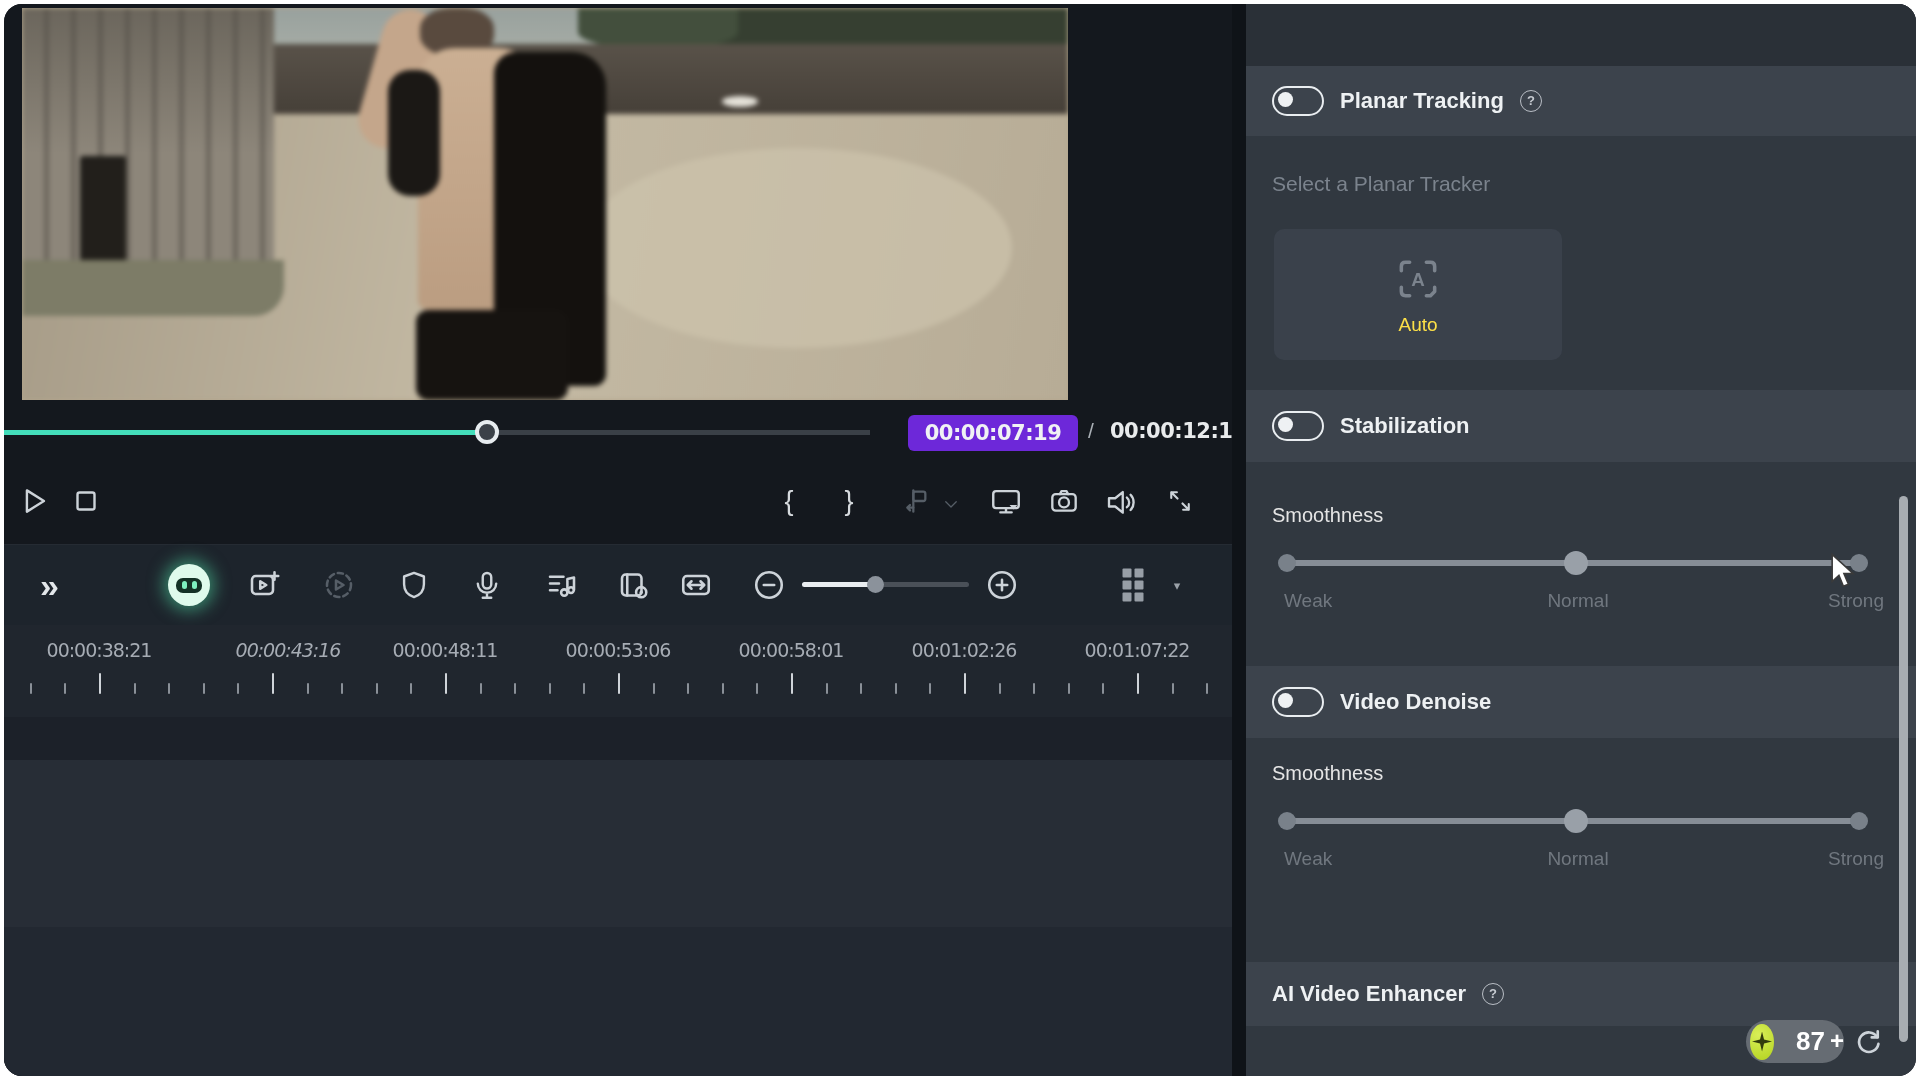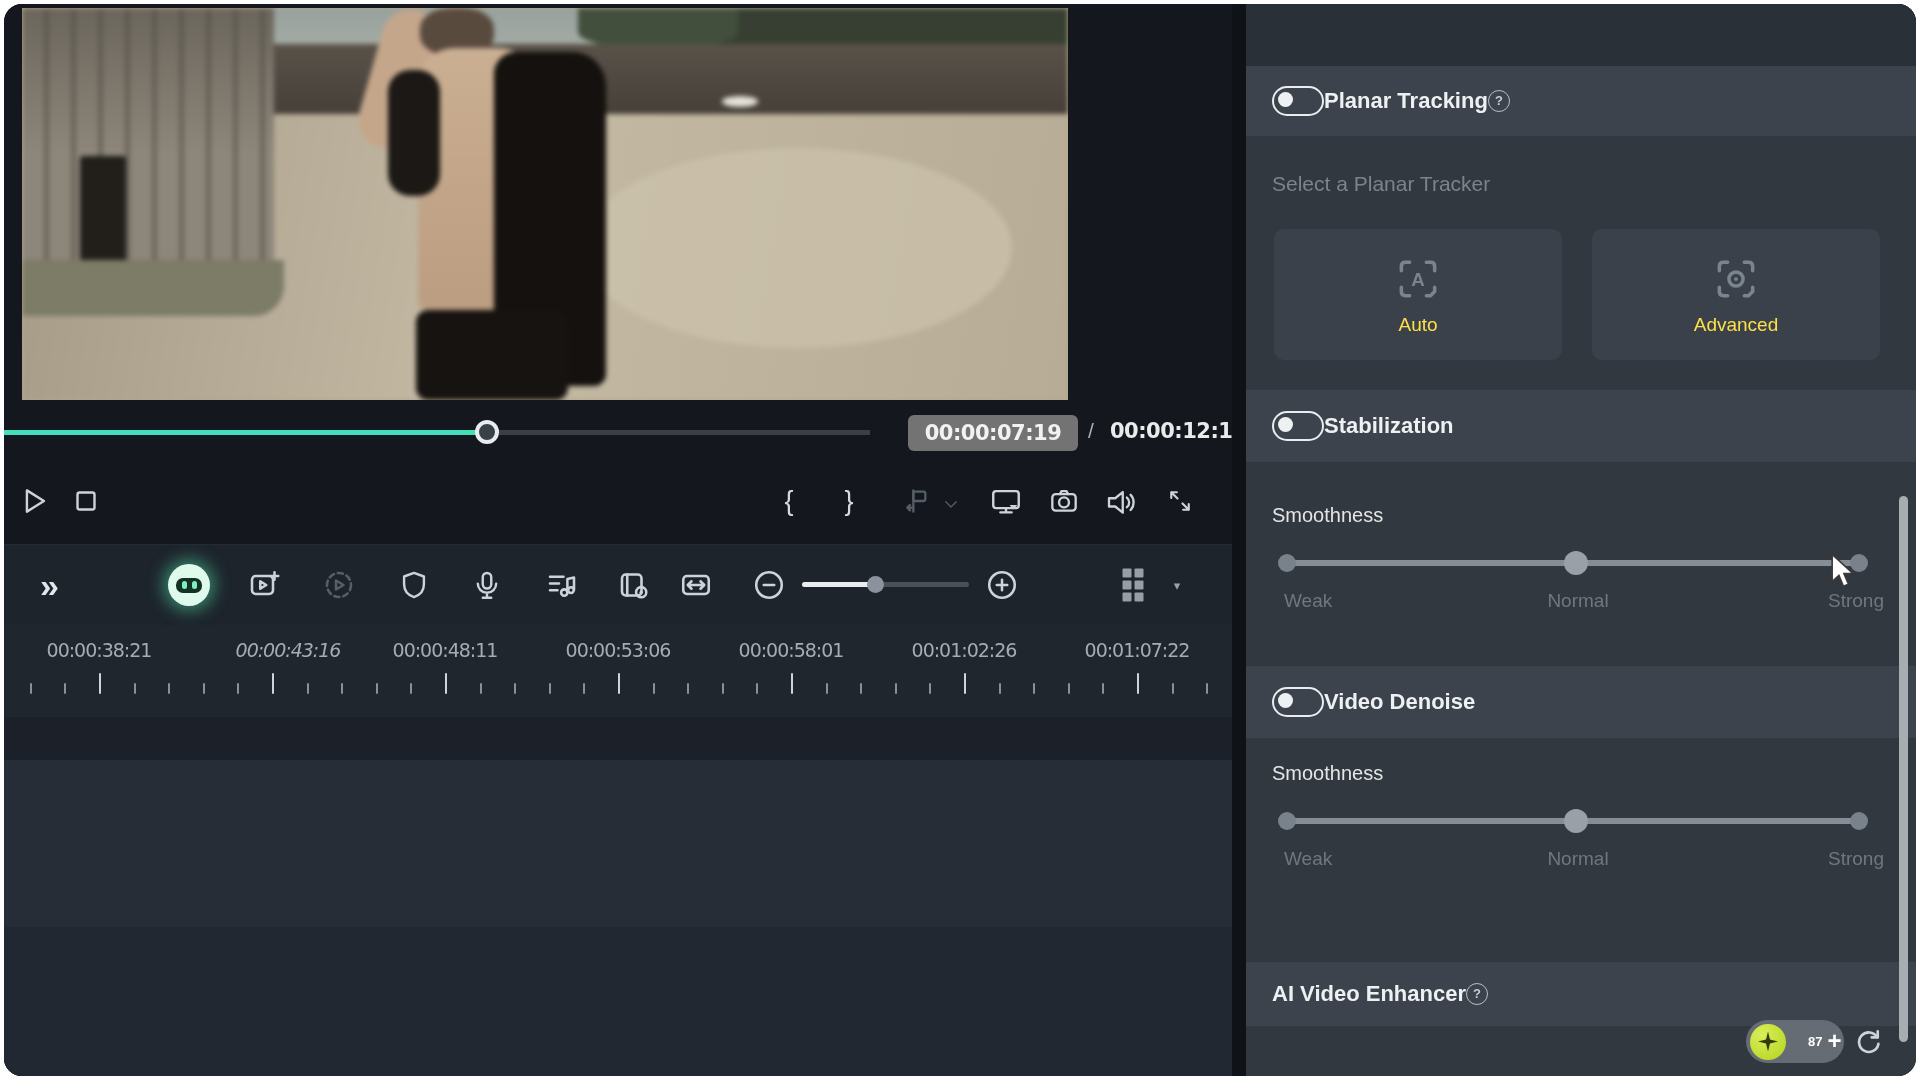--- a/index.html
+++ b/index.html
@@ -26,21 +26,21 @@
   .v-arm{position:absolute;left:348px;top:0;width:58px;height:142px;background:#c9a585;border-radius:30px;transform:rotate(16deg);}
   .v-torso{position:absolute;left:396px;top:40px;width:122px;height:262px;background:linear-gradient(#cfae8d,#bf9c7b);border-radius:36px 42px 10px 10px;}
   .v-jacket{position:absolute;left:472px;top:44px;width:112px;height:334px;background:#14110d;border-radius:22px 34px 12px 44px;}
   .v-jacket2{position:absolute;left:366px;top:62px;width:52px;height:126px;background:#1b1814;border-radius:22px;}
   .v-shorts{position:absolute;left:394px;top:302px;width:152px;height:90px;background:#17130f;border-radius:12px;}
   
   .progress-track{position:absolute;left:0;top:426px;width:866px;height:5px;background:#3a4047;}
   .progress-fill{position:absolute;left:0;top:0;height:100%;background:#44debb;}
   .progress-handle{position:absolute;left:471px;top:416px;width:16px;height:16px;border-radius:50%;
                    border:4px solid #e7ecef;background:#3b4148;}
-  .time-box{position:absolute;left:904px;top:411px;width:170px;height:36px;background:#737373;border-radius:6px;
+  .time-box{position:absolute;left:904px;top:411px;width:170px;height:36px;background:#6d28d9;border-radius:6px;
             display:flex;align-items:center;justify-content:center;font-size:21px;font-weight:600;color:#f0f2f4;
             font-family:"DejaVu Sans",sans-serif;letter-spacing:-.5px;}
   .time-sep{position:absolute;left:1084px;top:415px;font-size:21px;color:#aab0b6;}
   .duration{position:absolute;left:1106px;top:415px;font-size:21px;font-weight:600;color:#e8eaec;
             font-family:"DejaVu Sans",sans-serif;letter-spacing:-.5px;}
   
   .tri{position:absolute;transform:translate(-50%,-50%);display:flex;align-items:center;justify-content:center;cursor:default;}
   svg.line{fill:none;stroke:#cdd3d9;stroke-width:1.7;stroke-linecap:round;stroke-linejoin:round;}
   svg.dim{stroke:#565e67;}
   .brace{font-size:27px;color:#d6dade;font-weight:400;}
@@ -66,21 +66,21 @@
   .tick{position:absolute;width:2px;background:#8a9098;border-radius:1px;}
   .tick.major{height:21px;top:48px;background:#cfd4d9;}
   .tick.minor{height:11px;top:58px;}
   .tl-mid{position:absolute;left:0;top:172px;width:100%;height:43px;background:#1c2129;}
   .tl-tracks{position:absolute;left:0;top:215px;width:100%;height:167px;background:#272d36;}
   .tl-bottom{position:absolute;left:0;top:382px;width:100%;height:150px;background:#222831;}
   
   .vdivider{position:absolute;left:1228px;top:0;width:14px;height:100%;background:#0f1318;}
   .panel{position:absolute;left:1242px;top:0;width:670px;height:100%;background:#313840;}
   .p-top{position:absolute;left:0;top:0;width:100%;height:62px;background:#2a3037;}
-  .hrow{position:absolute;left:0;width:100%;background:#3c434c;display:flex;align-items:center;padding-left:26px;box-sizing:border-box;}
+  .hrow{position:absolute;left:0;width:100%;background:#3c434c;display:flex;align-items:center;gap:16px;padding-left:26px;box-sizing:border-box;}
   .hrow .hlabel{font-size:22px;font-weight:700;color:#eef1f3;}
   .toggle{width:48px;height:26px;border:2.5px solid #e9edf0;border-radius:16px;position:relative;flex:0 0 auto;}
   .knob{position:absolute;left:4px;top:4px;width:15px;height:15px;border-radius:50%;background:#eef1f3;}
   .help{width:20px;height:20px;border:1.6px solid #b9bec5;border-radius:50%;color:#c6cbd1;font-size:13px;
         line-height:19px;text-align:center;font-weight:700;flex:0 0 auto;}
   .p-dim{position:absolute;left:26px;font-size:21px;color:#7b838d;}
   .card{position:absolute;width:288px;height:131px;background:#3a414b;border-radius:10px;top:225px;
         display:flex;flex-direction:column;align-items:center;justify-content:center;gap:10px;}
   .card .clabel{font-size:19px;color:#fde047;}
   .slider-row{position:absolute;left:32px;width:590px;height:34px;}
@@ -92,21 +92,21 @@
   .scale-row .c{position:absolute;left:50%;transform:translateX(-50%);}
   .scale-row .r{position:absolute;right:0;}
   .scale-row .l{position:absolute;left:12px;}
   .smooth{position:absolute;left:26px;font-size:20px;color:#e5e5e5;}
   .credits-pill{position:absolute;left:500px;top:1016px;width:98px;height:43px;border-radius:22px;background:#666c73;
                 display:flex;align-items:center;}
   .star-circle{width:36px;height:36px;border-radius:50%;margin-left:4px;background:radial-gradient(circle at 35% 30%,#d9ef58,#b3d21f);
                display:flex;align-items:center;justify-content:center;}
   .star4{width:20px;height:20px;background:#333c0d;
          clip-path:polygon(50% 0%,60% 40%,100% 50%,60% 60%,50% 100%,40% 60%,0% 50%,40% 40%);}
-  .cred-count{font-size:13px;font-weight:700;color:#fff;margin-left:22px;}
+  .cred-count{font-size:26px;font-weight:700;color:#fff;margin-left:22px;}
   .cred-plus{font-size:24px;font-weight:700;color:#fff;margin-left:5px;margin-top:-2px;}
   .refresh{position:absolute;left:606px;top:1021px;}
   .pscrollbar{position:absolute;left:653px;top:492px;width:9px;height:546px;border-radius:5px;background:#a8adb2;}
   
   .cursor{position:absolute;left:1824px;top:549px;z-index:50;}
 </style>
 </head>
 <body>
 
 <div class="app">
@@ -345,28 +345,20 @@
     </div>
     <div class="p-dim" style="top:168px">Select a Planar Tracker</div>
 
     <div class="card" style="left:28px">
       <svg class="line" width="50" height="50" viewBox="0 0 24 24" style="stroke:#7b838d">
         <path d="M4 8 V6 Q4 4 6 4 H8 M16 4 H18 Q20 4 20 6 V8 M20 16 V18 Q20 18 18 20 H16 M8 20 H6 Q4 20 4 18 V16"></path>
         <text x="12" y="15.5" text-anchor="middle" font-size="9" font-weight="bold" fill="#7b838d" stroke="none" font-family="Liberation Sans,sans-serif">A</text>
       </svg>
       <span class="clabel">Auto</span>
     </div>
-    <div class="card" style="left:346px">
-      <svg class="line" width="50" height="50" viewBox="0 0 24 24" style="stroke:#7b838d">
-        <path d="M4 8 V6 Q4 4 6 4 H8 M16 4 H18 Q20 4 20 6 V8 M20 16 V18 Q20 18 18 20 H16 M8 20 H6 Q4 20 4 18 V16"></path>
-        <circle cx="12" cy="12" r="3.4"></circle>
-          <circle cx="12" cy="12" r="0.9" fill="#7b838d" stroke="none"></circle>
-      </svg>
-      <span class="clabel">Advanced</span>
-    </div>
 
     <div class="hrow" style="top:386px;height:72px">
       <div class="toggle">
           <div class="knob"></div>
         </div>
       <span class="hlabel">Stabilization</span>
     </div>
     <div class="smooth" style="top:500px">Smoothness</div>
     <div class="slider-row" style="top:542px">
       <div class="ptrack"></div>

